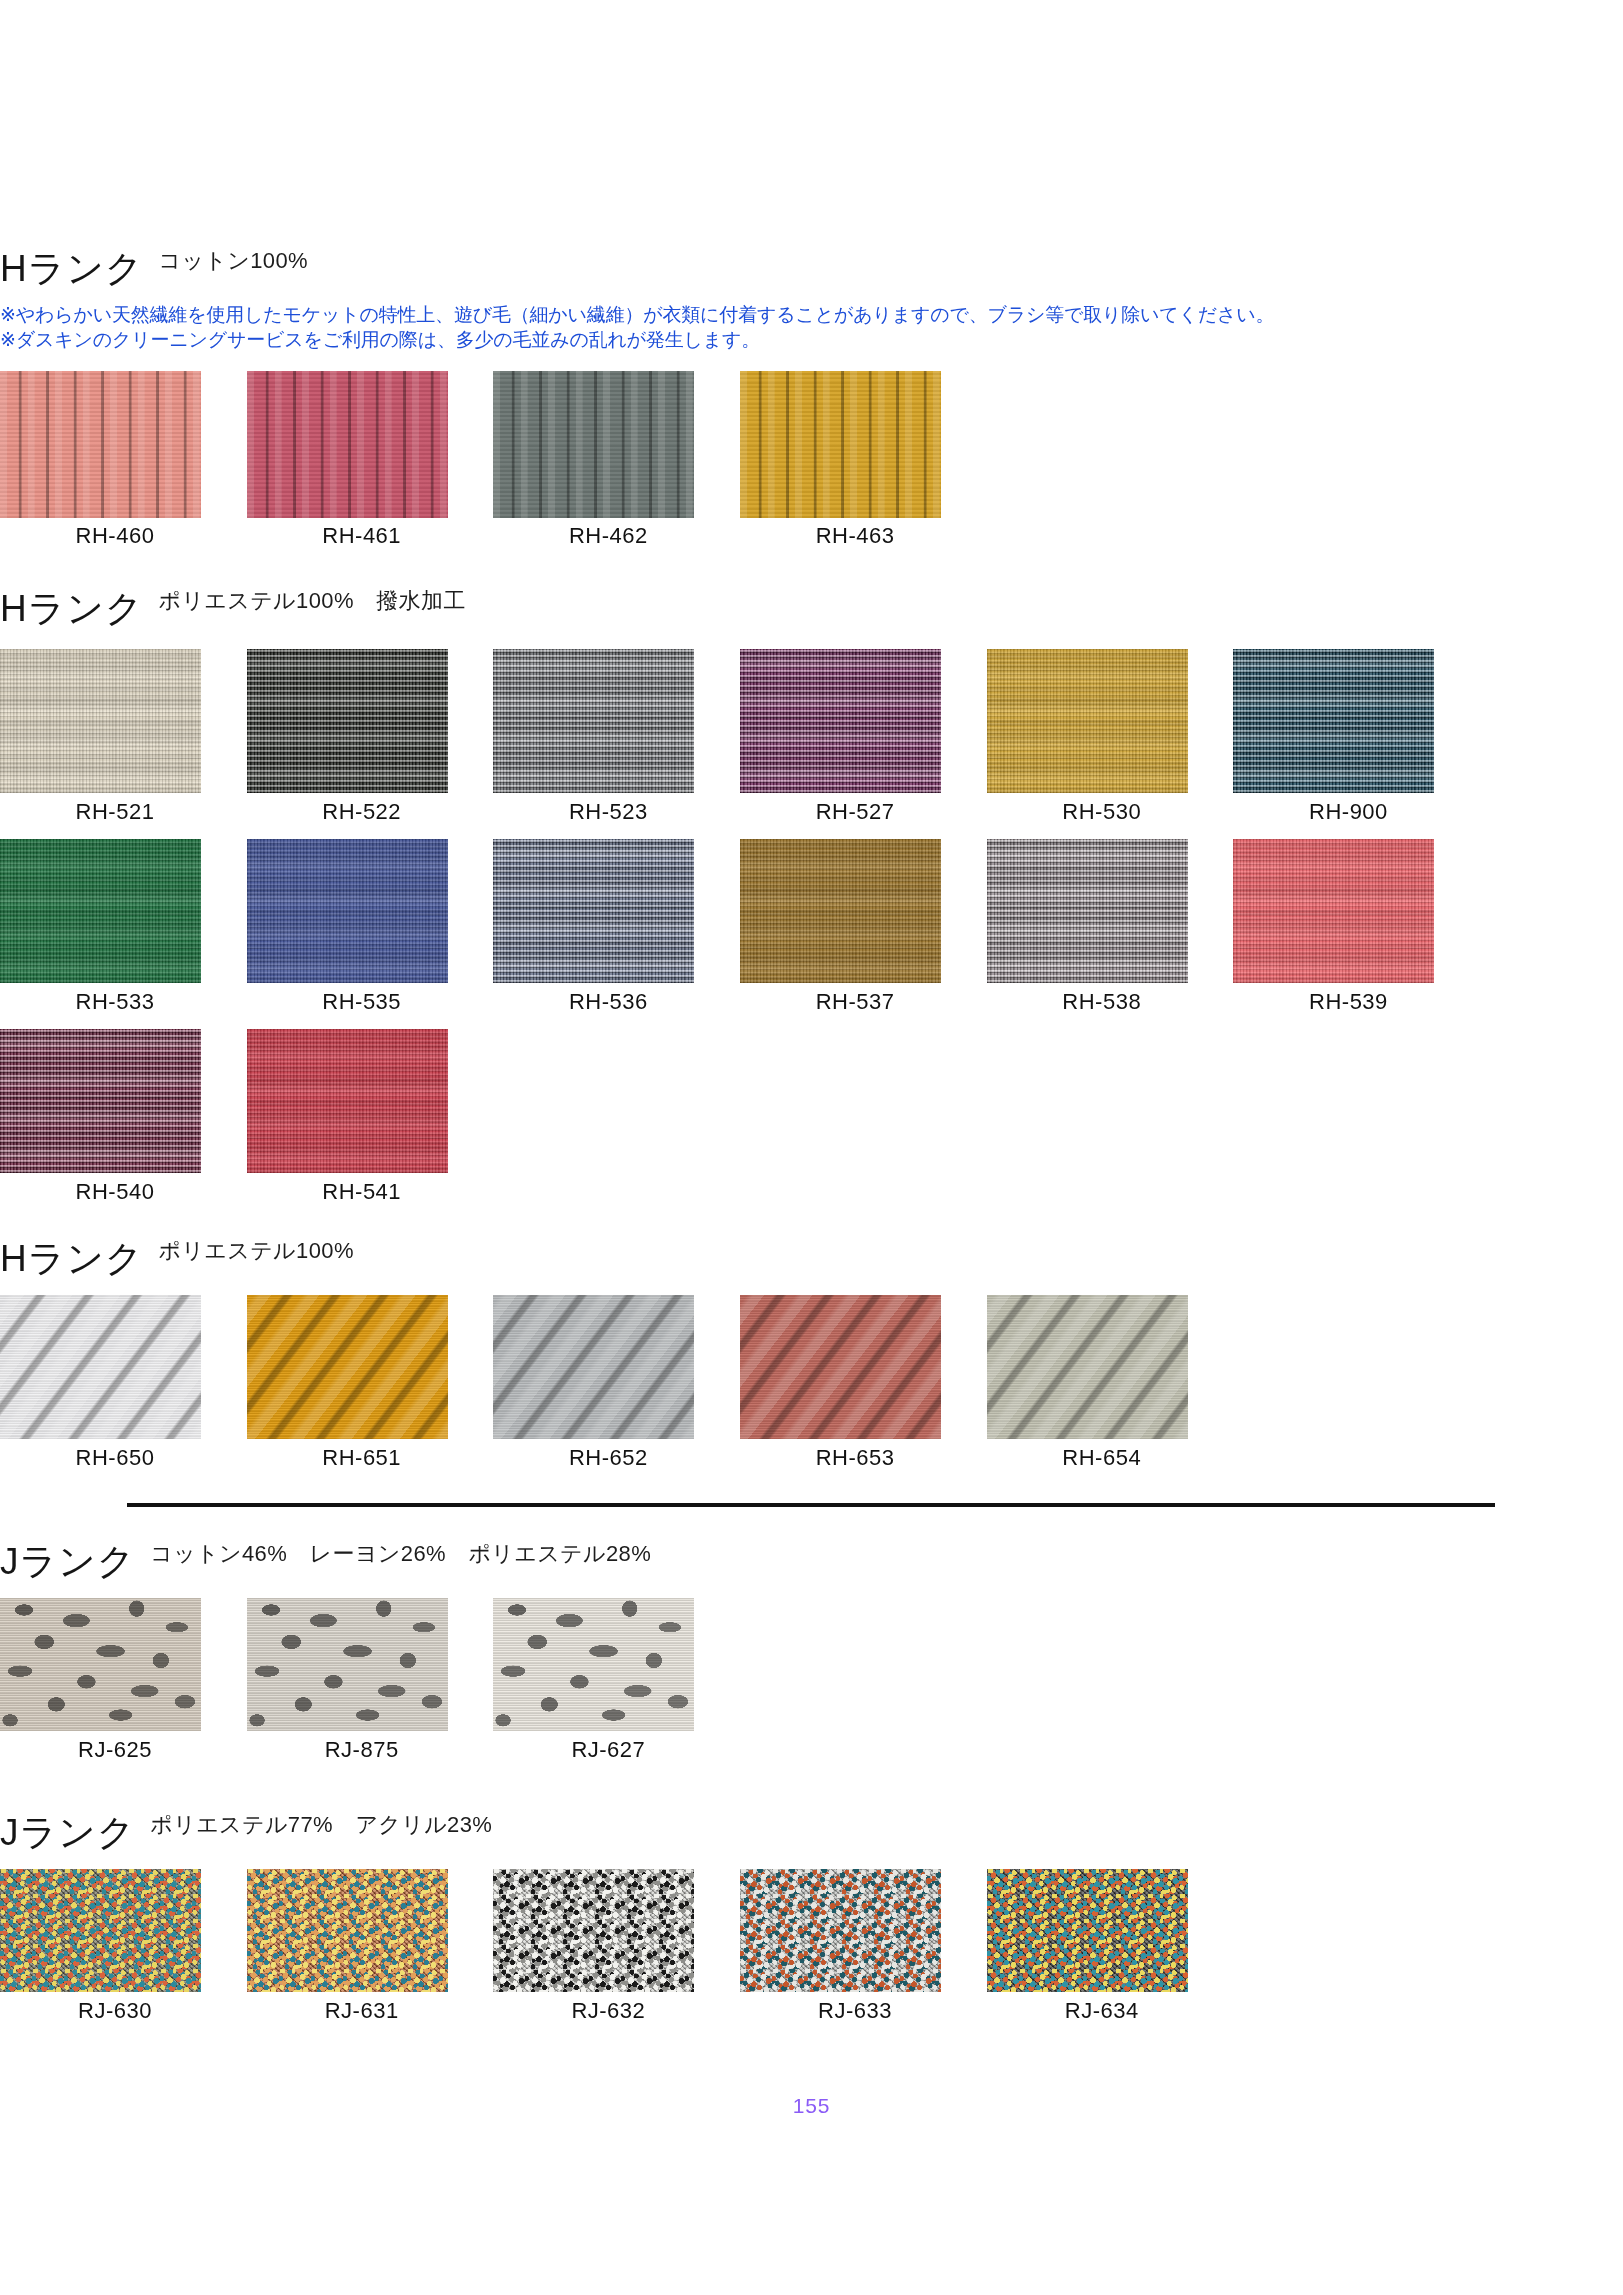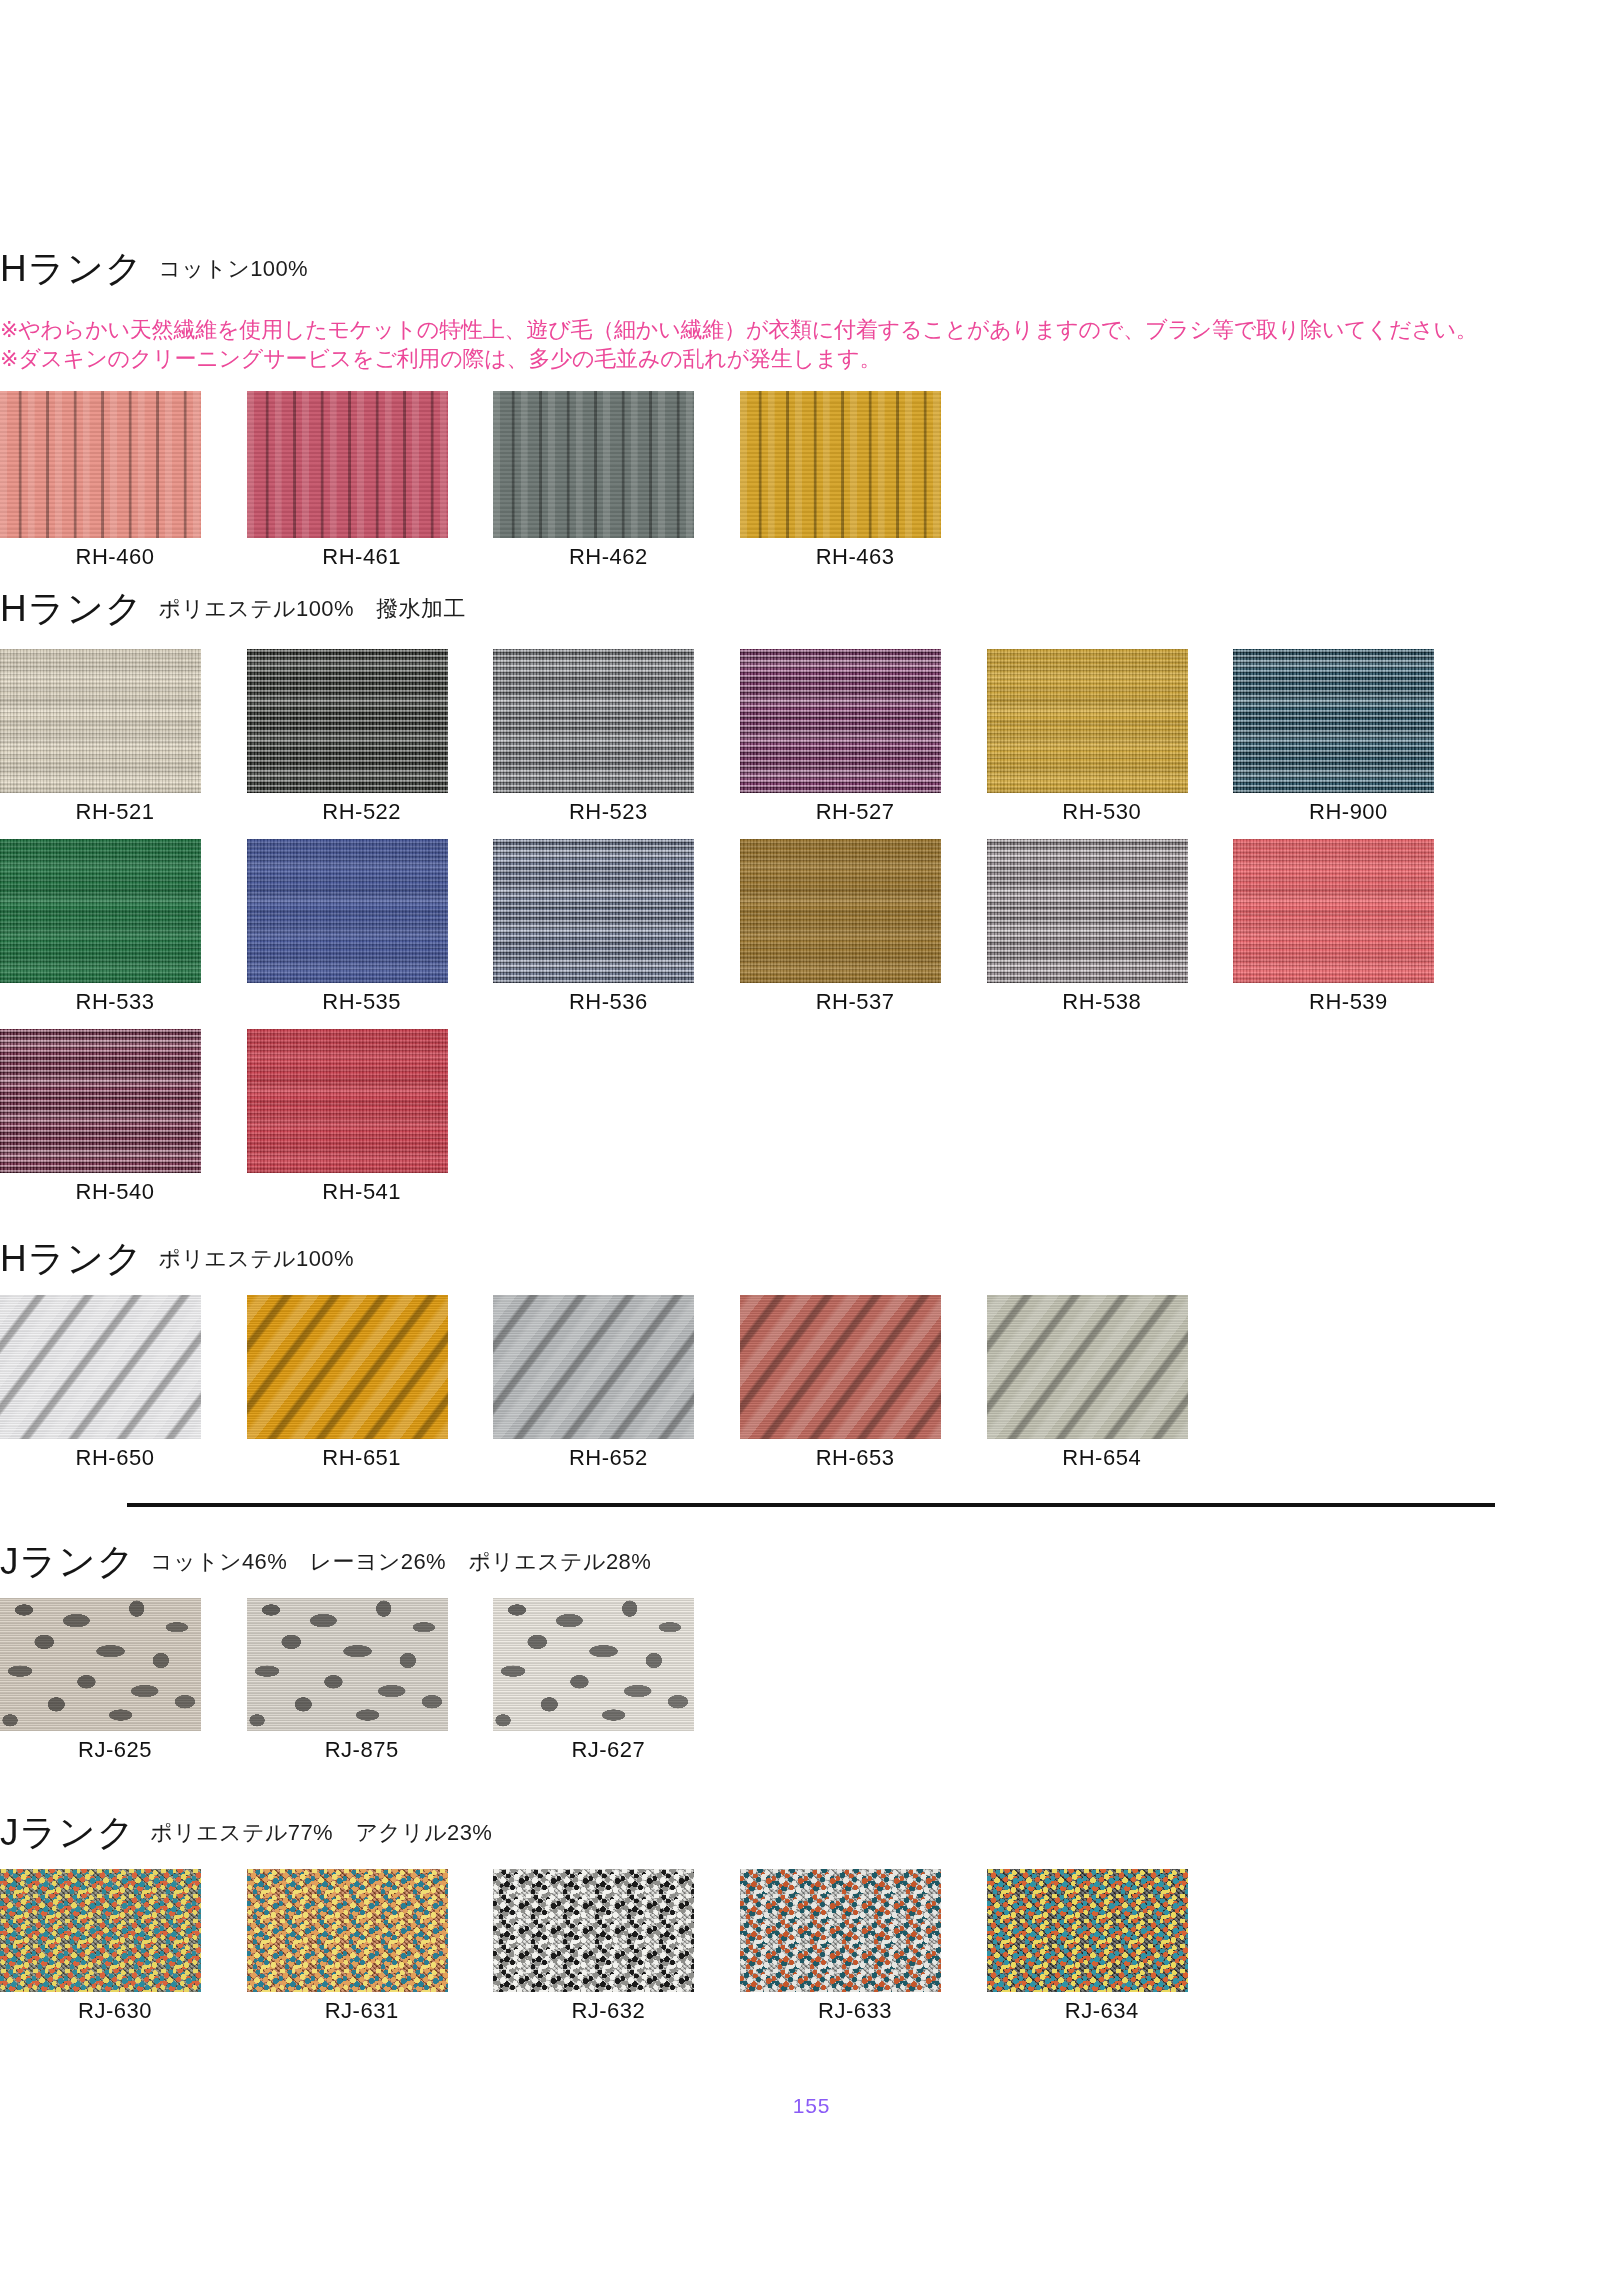--- a/index.html
+++ b/index.html
@@ -22,45 +22,45 @@
     width: 1623px;
     height: 2295px;
     box-sizing: border-box;
     padding: 0 127px;
   }
 
   
   .section { position: relative; }
   .sec-head {
     display: flex;
-    align-items: center;
+    align-items: flex-start;
     gap: 15px;
     white-space: nowrap;
   }
   .rank-label {
     font-size: 37px;
     font-weight: 500;
     letter-spacing: 0.8px;
     color: #151515;
     line-height: 1;
   }
   .rank-spec {
     font-size: 22px;
     font-weight: 400;
     letter-spacing: 0.4px;
     color: #1d1d1d;
     line-height: 1;
   }
 
   .notes {
-    margin-top: 28px;
-    font-size: 22px;
+    margin-top: 15px;
+    font-size: 19px;
     line-height: 1.32;
     letter-spacing: -0.2px;
-    color: #ec4899;
+    color: #1d4ed8;
   }
   .notes div { white-space: nowrap; }
 
   
   .swatch-row {
     display: flex;
     gap: 16.7px;
   }
   .swatch-cell {
     width: 230px;

